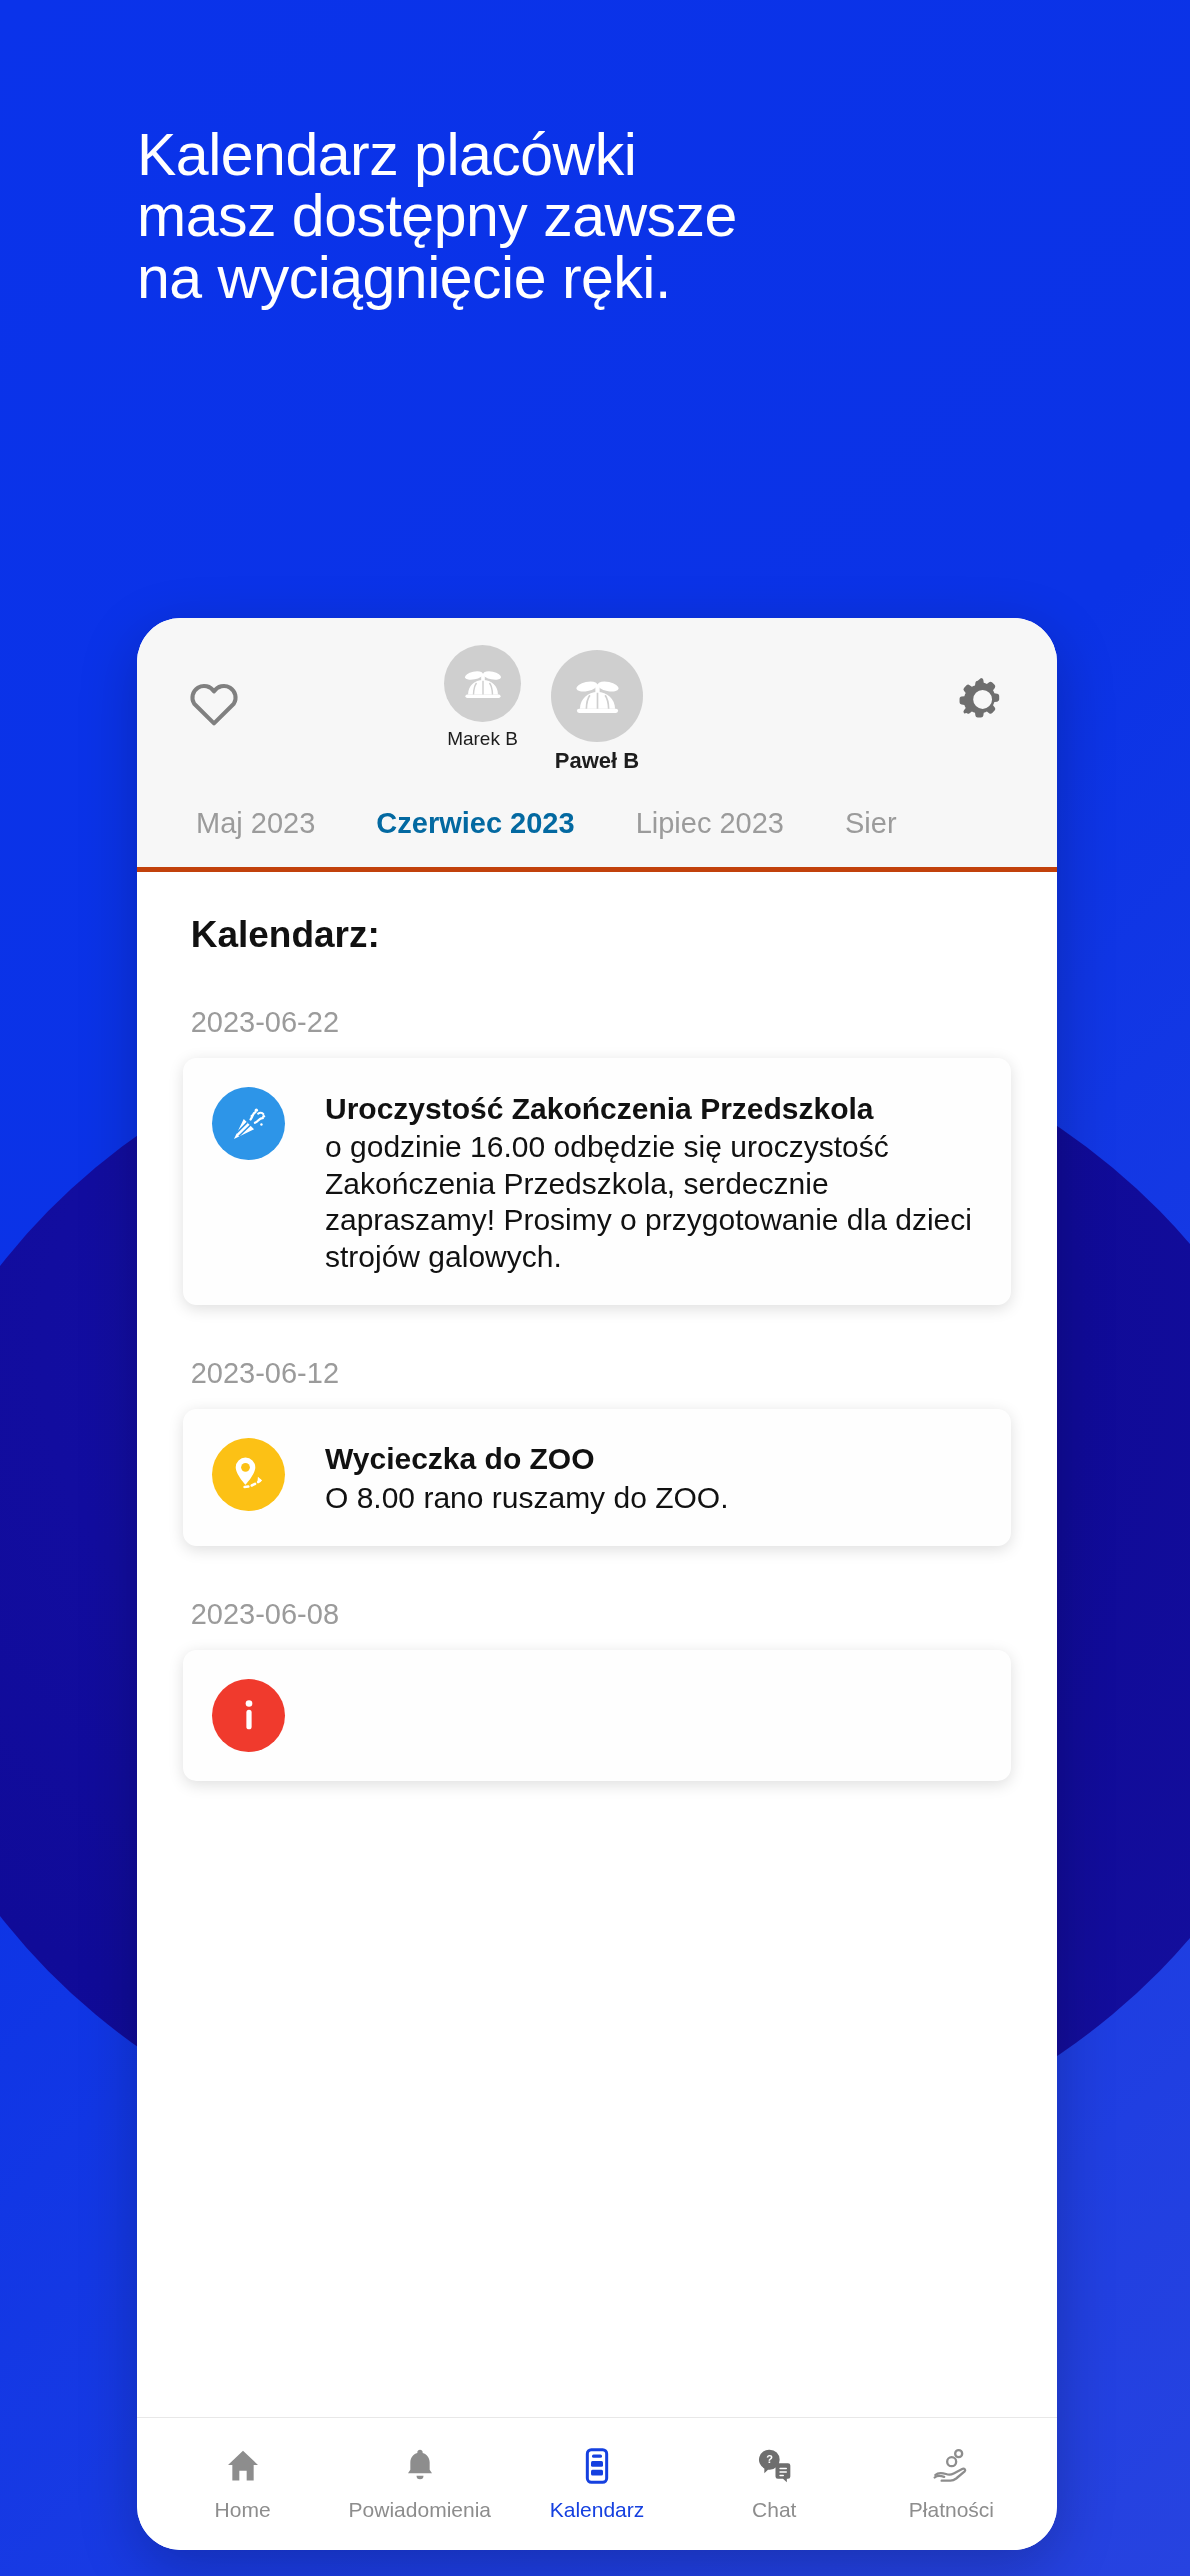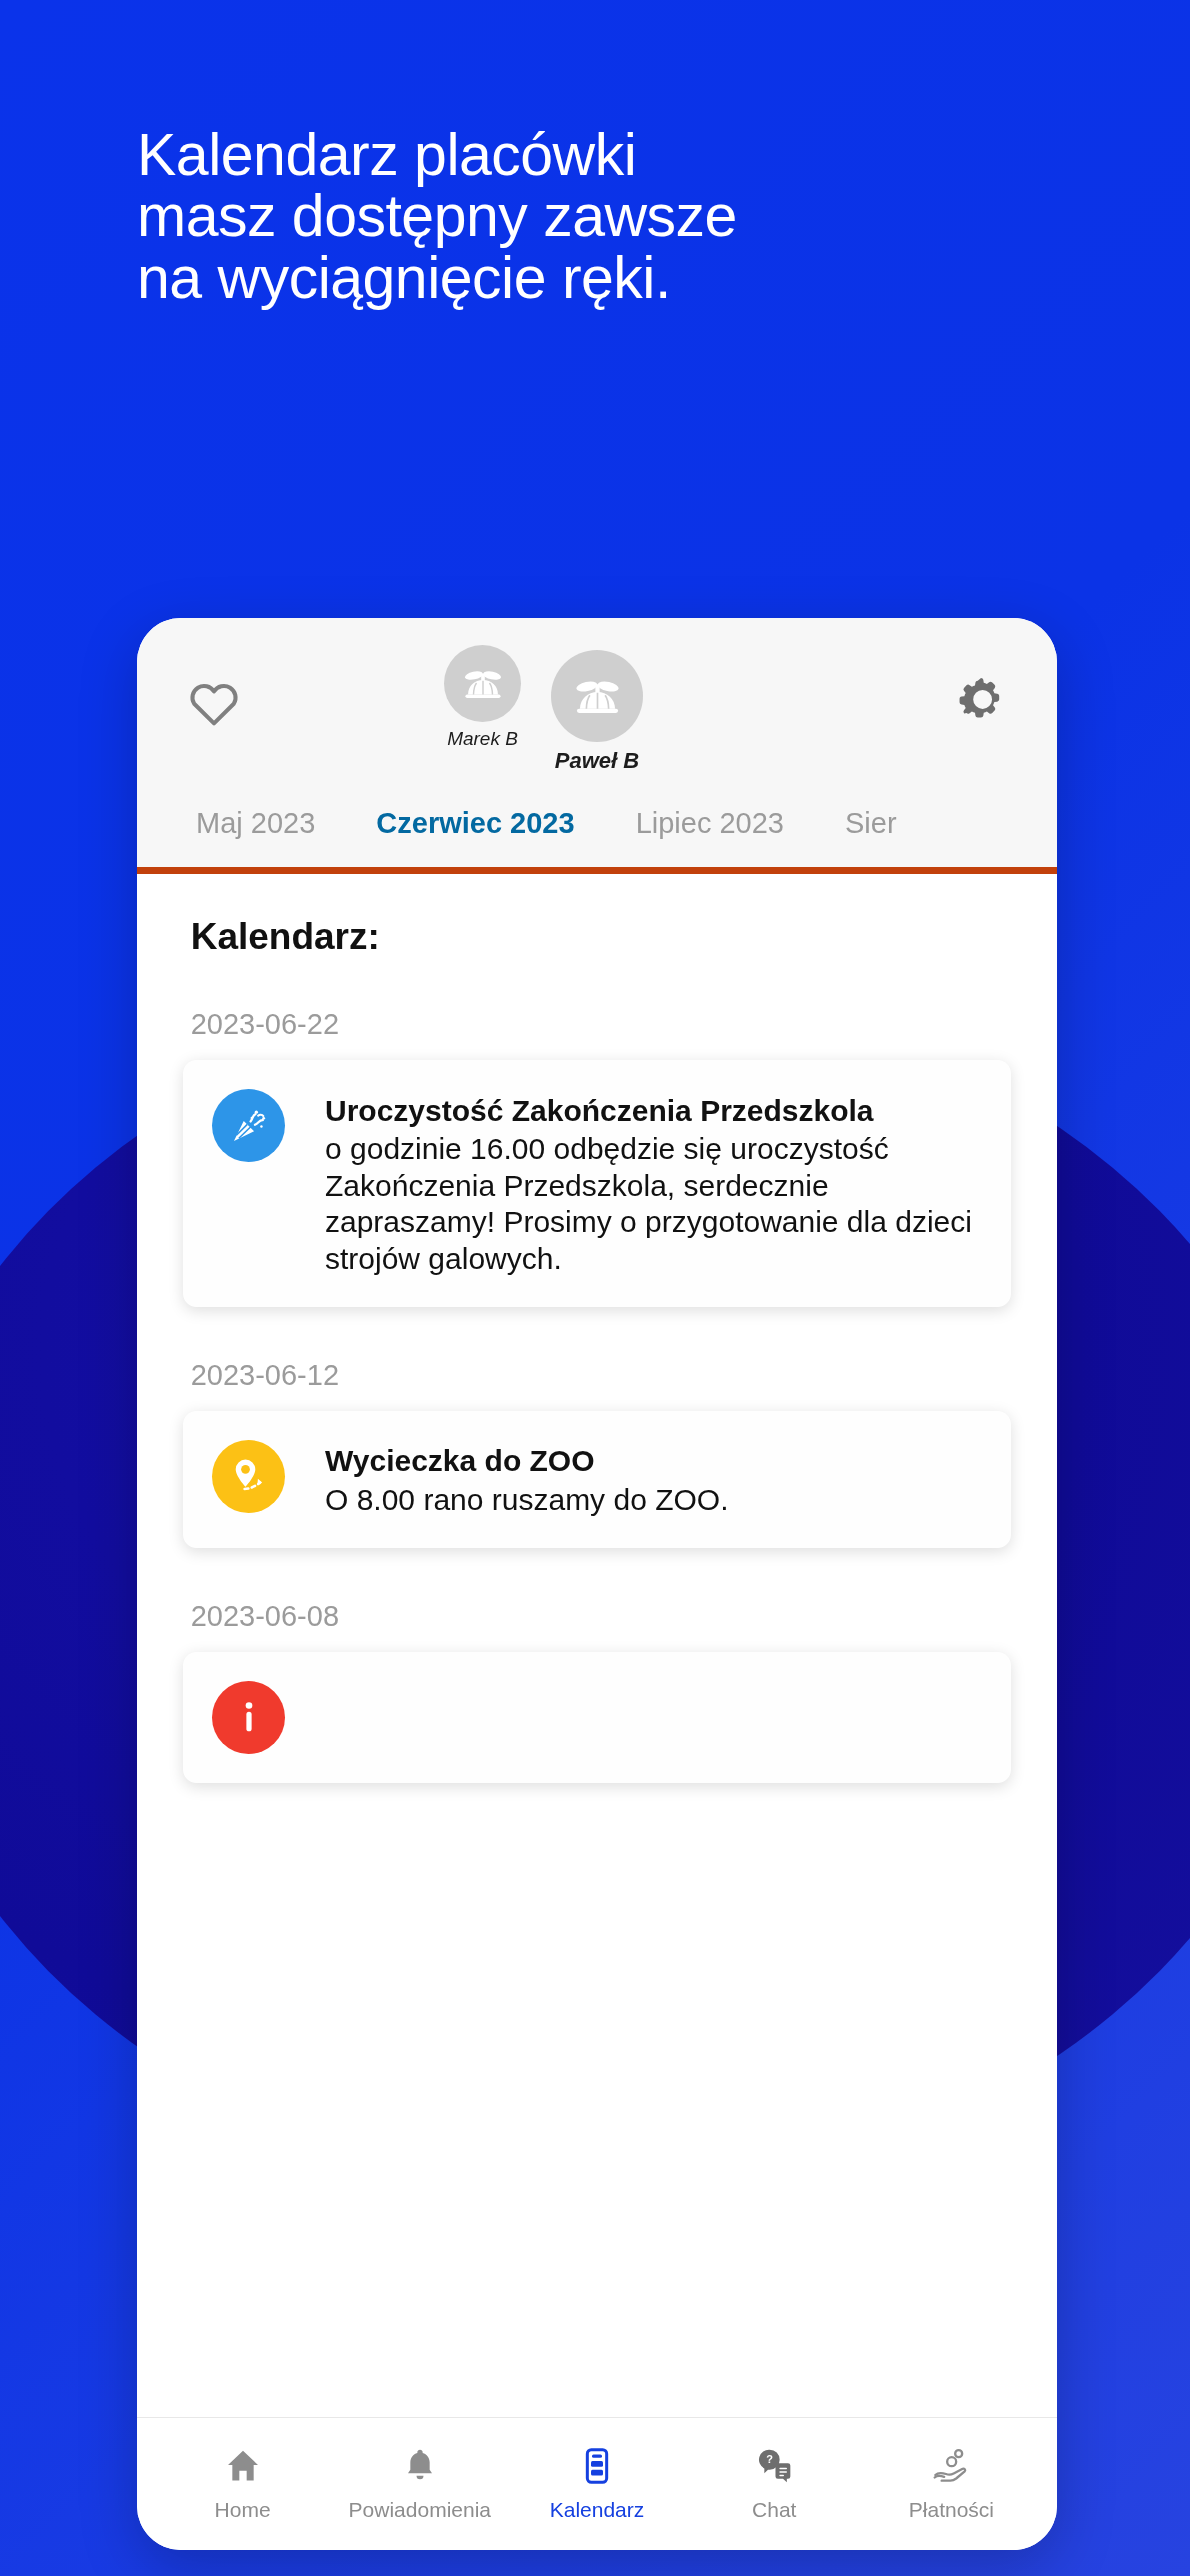--- a/index.html
+++ b/index.html
@@ -50,42 +50,42 @@
     position:relative;
     height:161px;flex:0 0 161px;
     background:#f7f7f7;
     display:flex;align-items:center;
   }
   #heart-icon{position:absolute;left:50px;top:59px;}
   #gear-icon{position:absolute;right:50px;top:56px;}
 
   .kid{
     position:absolute;
-    display:flex;flex-direction:column;align-items:center;font-style:italic;
+    display:flex;flex-direction:column;align-items:center;
   }
   #kid-0{left:307px;top:27px;}
   #kid-1{left:414px;top:32px;}
   .kid-av{
     background:#cfcfcf;border-radius:50%;
     display:flex;align-items:center;justify-content:center;
   }
   #kid-0 .kid-av{width:77px;height:77px;}
   #kid-1 .kid-av{width:92px;height:92px;}
   .kid-name{margin-top:5.8px;color:#1d1d1d;white-space:nowrap;}
   #kid-0 .kid-name{font-size:19px;font-weight:400;}
   #kid-1 .kid-name{font-size:22px;font-weight:700;}
 
   
   #month-tabs{
     flex:0 0 88px;height:88px;
     background:#f7f7f7;
     display:flex;align-items:center;
     padding-left:59px;
     gap:61px;
-    border-bottom:7px solid #c2410c;
+    border-bottom:5px solid #c2410c;
     overflow:hidden;
     white-space:nowrap;
   }
   .month{font-size:29px;color:#9b9b9b;font-weight:400;}
   .month.active{color:#0369a1;font-weight:700;}
 
   
   #app-body{
     flex:1 1 auto;
     background:#ffffff;

